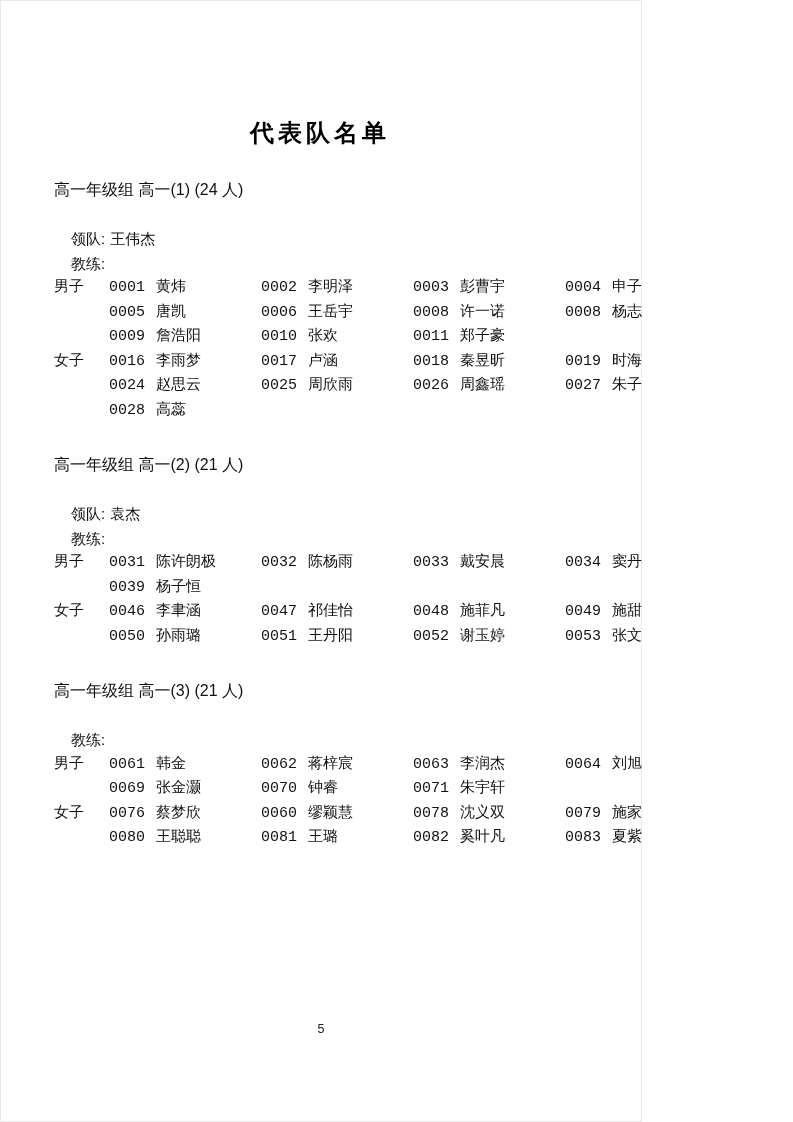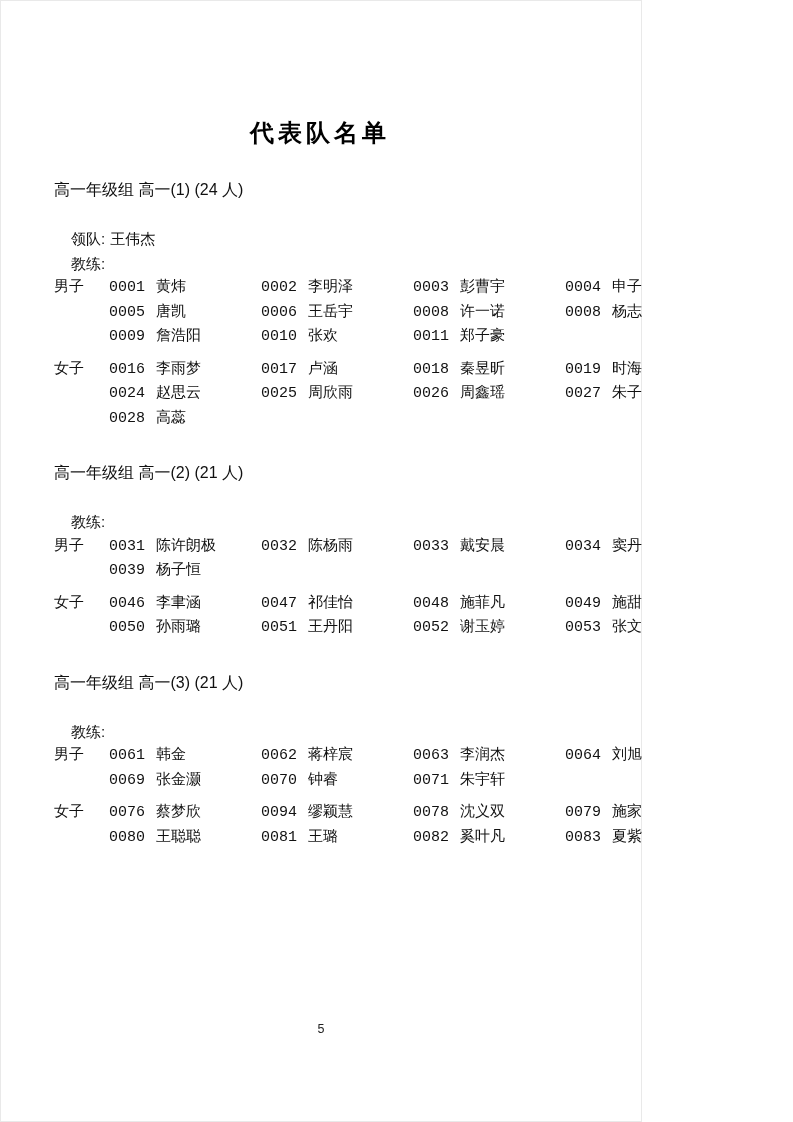--- a/index.html
+++ b/index.html
@@ -45,21 +45,20 @@
   .info-line .info-label { display: inline; margin-left: 17px; }
   .info-line .info-value { display: inline; margin-left: 5px; }
   .roster-row {
     display: grid;
     grid-template-columns: 55px 47px 105px 47px 105px 47px 105px 47px 105px;
     font-size: 15px;
     line-height: 24.5px;
     font-family: Liberation Mono, monospace;
   }
   .roster-block.female {
-    margin-top: 8px;
   }
   .gender-label, .athlete-number, .athlete-name {
     white-space: nowrap;
     overflow: visible;
   }
   .page-number {
     position: absolute;
     left: 0;
     right: 0;
     top: 1022px;
@@ -148,20 +147,21 @@
               <span class="athlete-name"></span>
               <span class="athlete-number"></span>
               <span class="athlete-name"></span>
             </div>
           </div>
         </div>
       </section>
       <section class="section">
         <div class="section-heading">高一年级组 高一(2) (21 人)</div>
         <div class="info-block">
+          <div class="info-line"><span class="info-label">领队:</span><span class="info-value">袁杰</span></div>
           <div class="info-line"><span class="info-label">教练:</span><span class="info-value"></span></div>
           <div class="roster-block male">
             <div class="roster-row">
               <span class="gender-label">男子</span>
               <span class="athlete-number">0031</span>
               <span class="athlete-name">陈许朗极</span>
               <span class="athlete-number">0032</span>
               <span class="athlete-name">陈杨雨</span>
               <span class="athlete-number">0033</span>
               <span class="athlete-name">戴安晨</span>
@@ -232,21 +232,21 @@
               <span class="athlete-name">朱宇轩</span>
               <span class="athlete-number"></span>
               <span class="athlete-name"></span>
             </div>
           </div>
           <div class="roster-block female">
             <div class="roster-row">
               <span class="gender-label">女子</span>
               <span class="athlete-number">0076</span>
               <span class="athlete-name">蔡梦欣</span>
-              <span class="athlete-number">0094</span>
+              <span class="athlete-number">0060</span>
               <span class="athlete-name">缪颖慧</span>
               <span class="athlete-number">0078</span>
               <span class="athlete-name">沈义双</span>
               <span class="athlete-number">0079</span>
               <span class="athlete-name">施家欣</span>
             </div>
             <div class="roster-row">
               <span class="gender-label"></span>
               <span class="athlete-number">0080</span>
               <span class="athlete-name">王聪聪</span>

